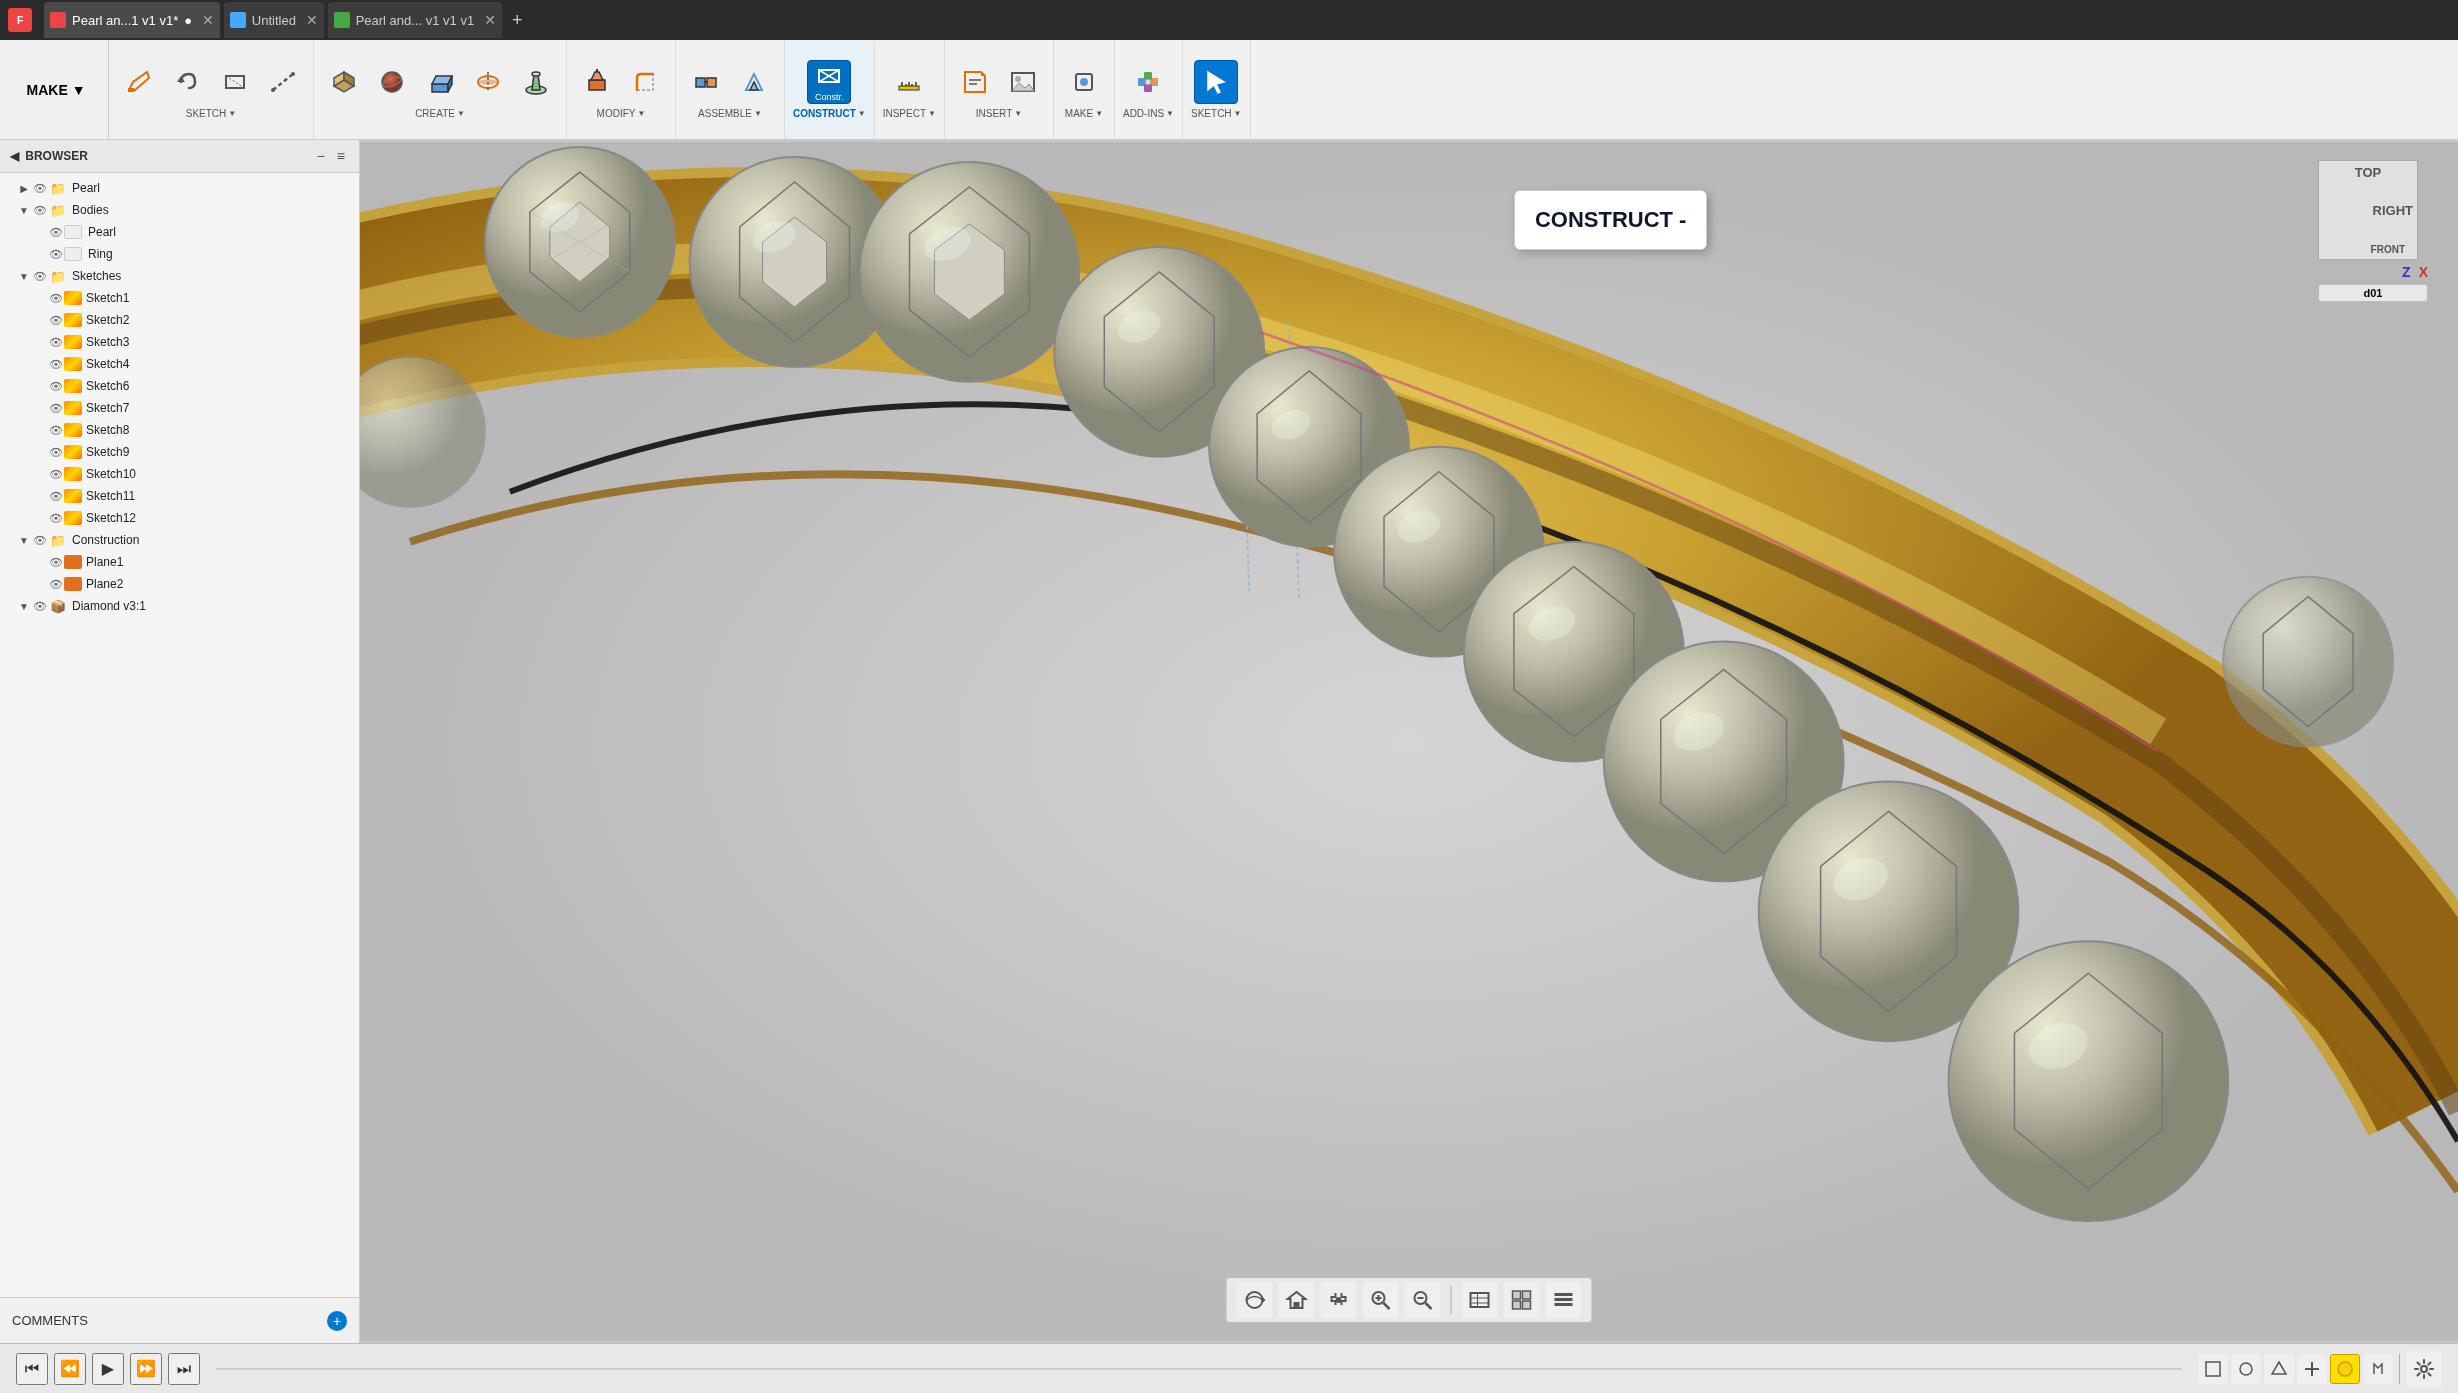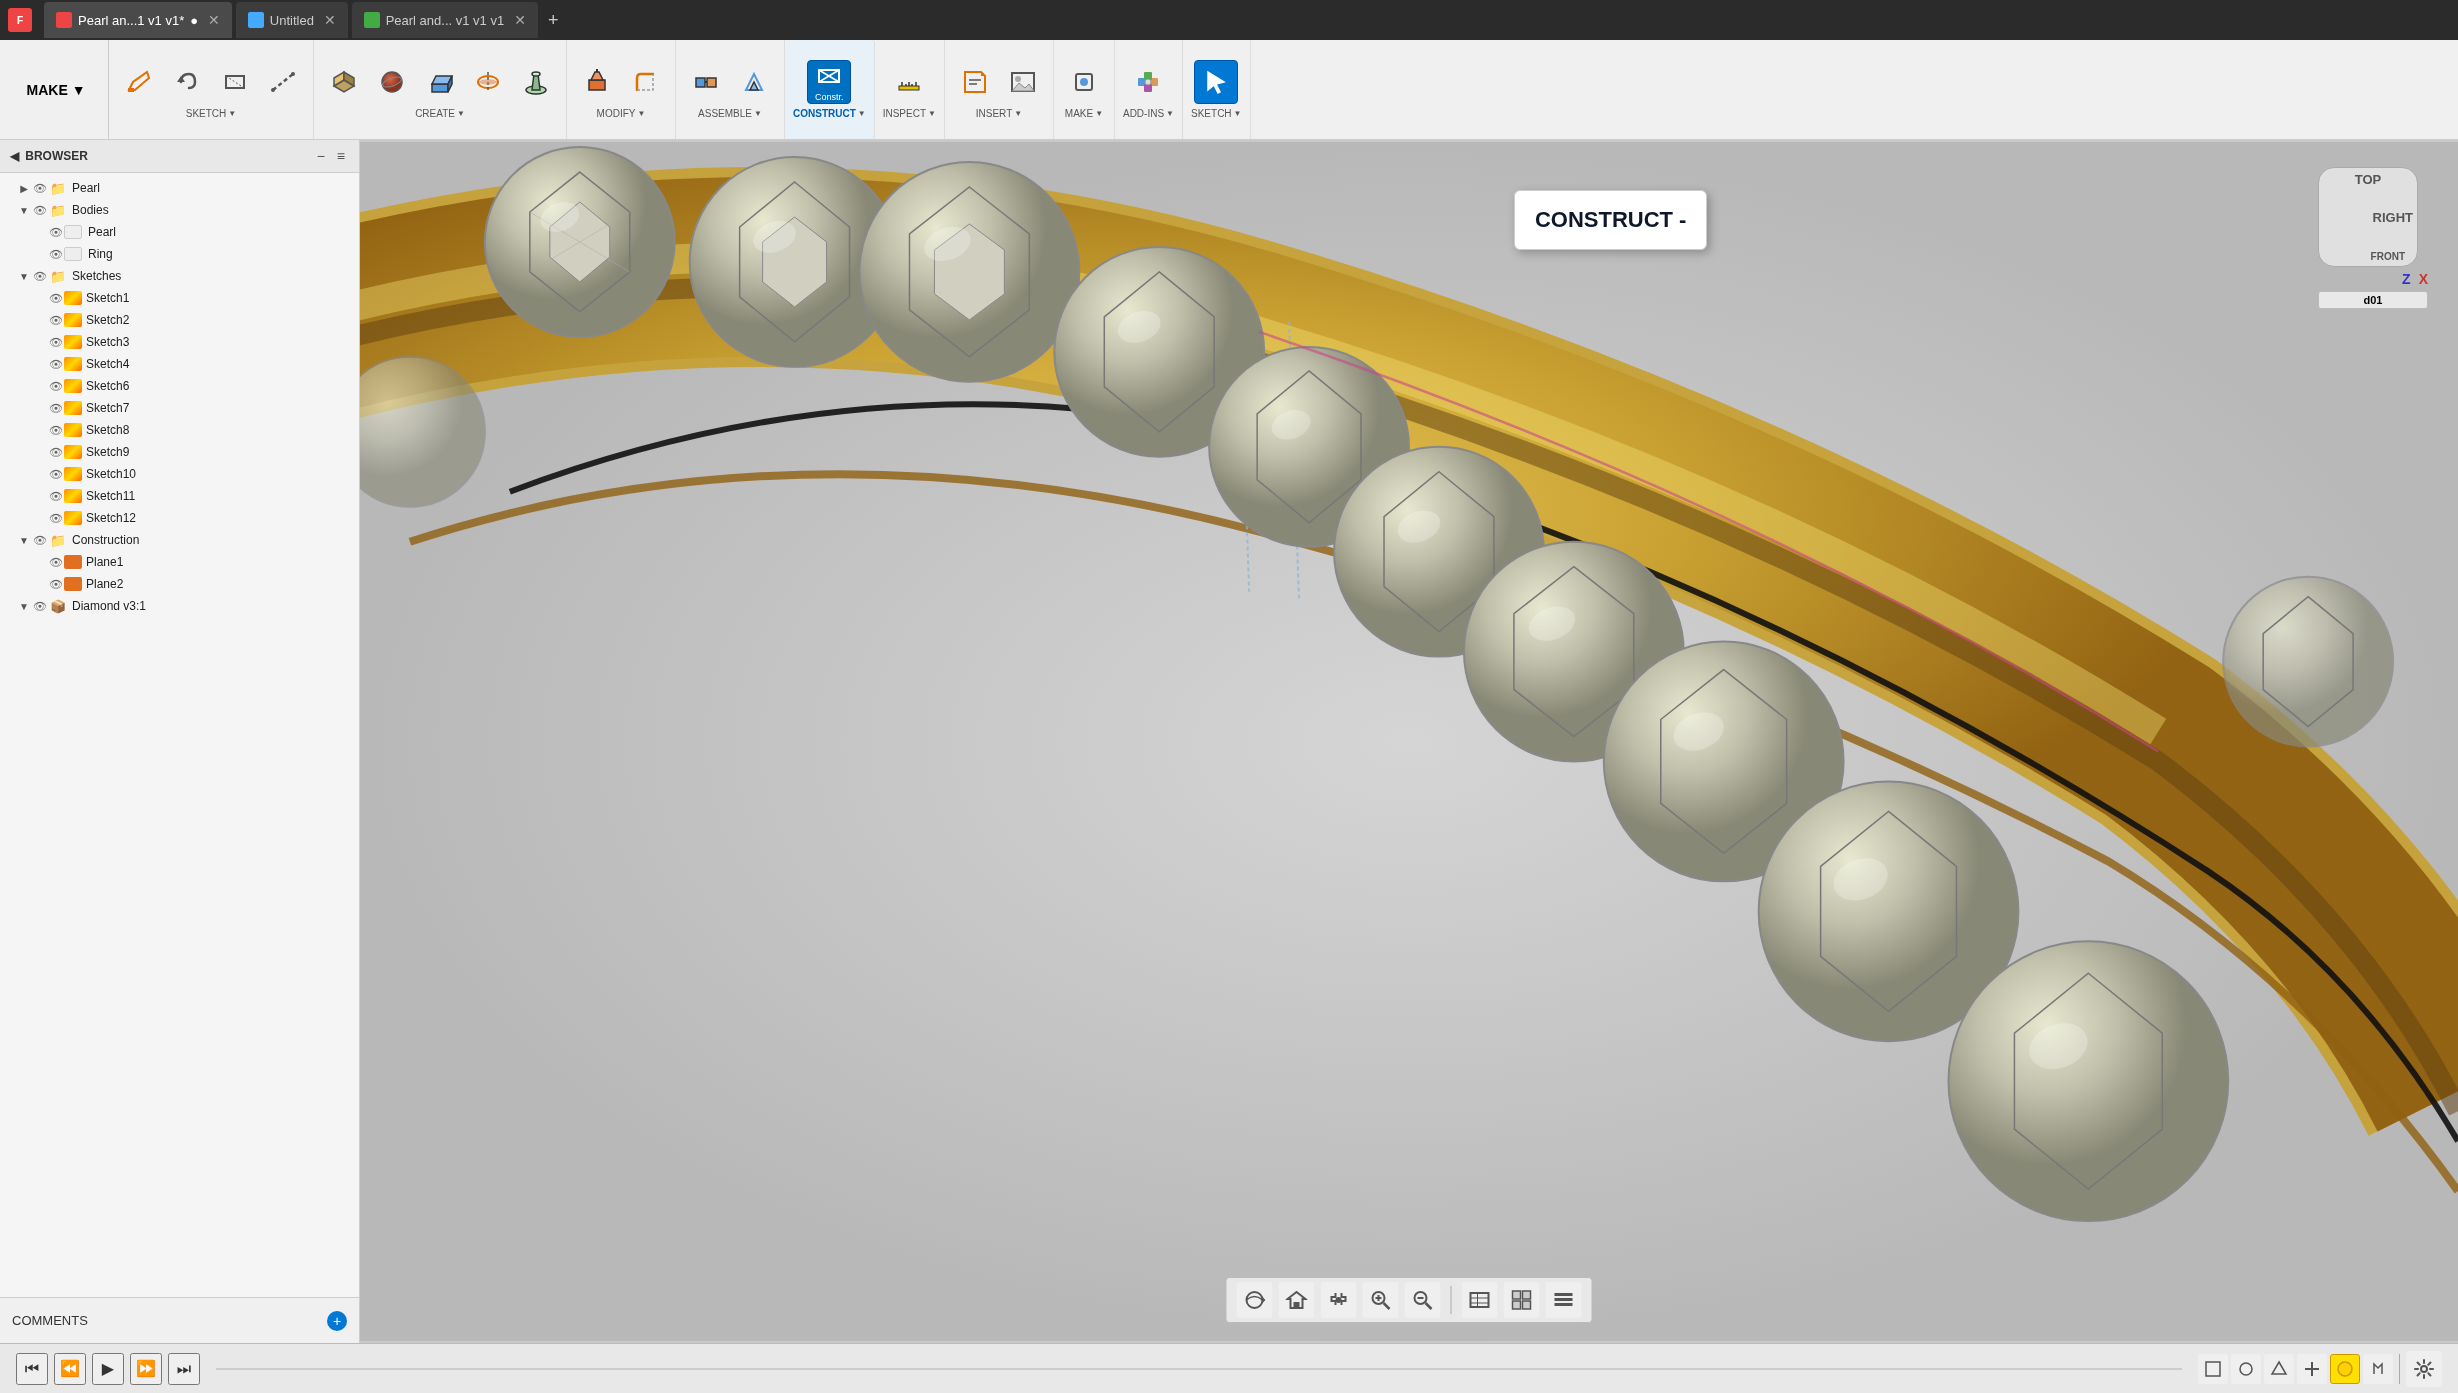--- a/index.html
+++ b/index.html
@@ -1,20 +1,20 @@
 <!DOCTYPE html>
 <html><head>
   <meta charset="utf-8">
   <style>
     * { box-sizing: border-box; margin: 0; padding: 0; }
     body { font-family: 'Segoe UI', Arial, sans-serif; font-size: 12px; background: #d0d0d0; width: 2458px; height: 1393px; overflow: hidden; display: flex; flex-direction: column; }
 
     
     #title-bar { display: flex; align-items: center; background: #2b2b2b; height: 40px; min-height: 40px; padding: 0 8px; gap: 4px; }
-    .tab { display: flex; align-items: center; background: #3c3c3c; border-radius: 4px 4px 0 0; padding: 0 12px; height: 36px; color: #ccc; font-size: 13px; gap: 6px; cursor: pointer; }
+    .tab { display: flex; align-items: center; background: #3c3c3c; border-radius: 4px 4px 0 0; padding: 0 6px; height: 36px; color: #ccc; font-size: 13px; gap: 6px; cursor: pointer; }
     .tab.active { background: #4a4a4a; color: #fff; }
     .tab-icon { width: 16px; height: 16px; background: #e44; border-radius: 2px; display: inline-block; }
     .tab-icon.blue { background: #4af; }
     .tab-icon.green { background: #4a4; }
     .tab-close { color: #aaa; font-size: 14px; cursor: pointer; margin-left: 4px; }
     .tab-add { color: #ccc; font-size: 18px; cursor: pointer; padding: 0 6px; }
     .app-logo { width: 24px; height: 24px; background: #e44; border-radius: 3px; margin-right: 8px; display: flex; align-items: center; justify-content: center; color: white; font-weight: bold; font-size: 10px; }
 
     
     #toolbar { background: #f0f0f0; border-bottom: 1px solid #ccc; height: 100px; display: flex; align-items: stretch; padding: 0 4px; }
@@ -612,21 +612,21 @@
 
       <g transform="translate(50, 290)">
         <ellipse cx="0" cy="0" rx="75" ry="75" fill="url(#gemGrad)" stroke="#888" stroke-width="2" opacity="0.6"></ellipse>
       </g>
 
       <path d="M 900,190 Q 1400,360 1800,610" fill="none" stroke="#cc4488" stroke-width="2.5" opacity="0.6" stroke-dasharray="none"></path>
 
     </svg>
 
     <div id="viewcube" style="position:absolute; top:20px; right:30px; width:110px; height:130px;">
-      <div style="width:100px; height:100px; background:#e0e0e0; border:1px solid #aaa; border-radius:16px; display:flex; align-items:center; justify-content:center; font-size:13px; font-weight:bold; color:#555; position:relative;margin-top:7px;">
+      <div style="width:100px; height:100px; background:#e0e0e0; border:1px solid #aaa; border-radius:0; display:flex; align-items:center; justify-content:center; font-size:13px; font-weight:bold; color:#555; position:relative;">
         <span style="position:absolute; top:4px; left:50%; transform:translateX(-50%);">TOP</span>
         <span style="position:absolute; right:4px; top:50%; transform:translateY(-50%);">RIGHT</span>
         <span style="position:absolute; bottom:4px; right:12px; font-size:10px;">FRONT</span>
       </div>
       <div style="display:flex; justify-content:flex-end; margin-top:4px;">
         <span style="color:#3333cc; font-weight:bold; font-size:14px; margin-right:8px;">Z</span>
         <span style="color:#cc3333; font-weight:bold; font-size:14px;">X</span>
       </div>
       <div style="background:#e8e8e8; border:1px solid #bbb; border-radius:3px; padding:2px 6px; font-size:11px; font-weight:bold; text-align:center; margin-top:4px;">d01</div>
     </div>

